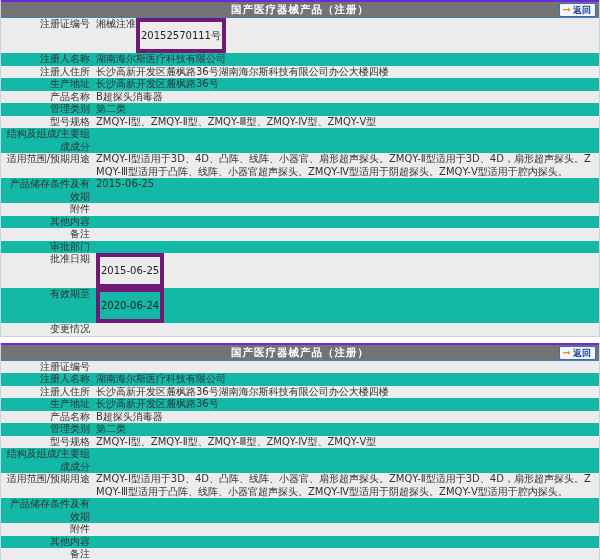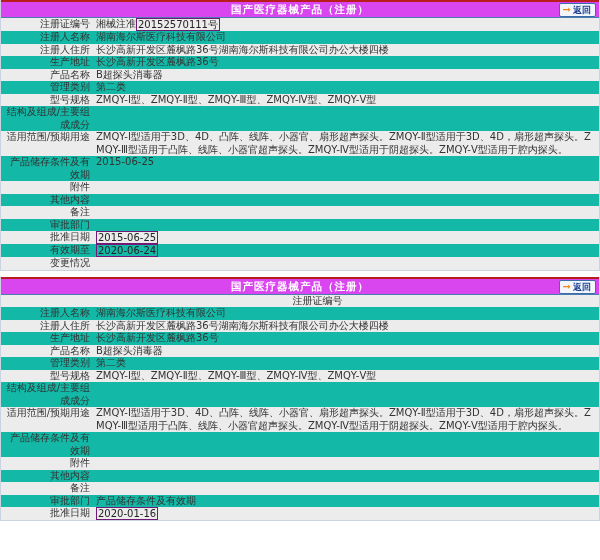--- a/index.html
+++ b/index.html
@@ -15,22 +15,22 @@
     width: 600px;
     box-sizing: border-box;
     border: 1px solid #c9d4e0;
     border-top: none;
     margin-bottom: 6px;
     background: #ffffff;
   }
   .bar {
     position: relative;
     height: 15px;
-    background: #d946ef;
-    border-top: 2px solid #b91c1c;
+    background: #737373;
+    border-top: 2px solid #6d28d9;
     border-bottom: 1px solid #4a7cb0;
     box-sizing: content-box;
   }
   .bar-title {
     display: block;
     text-align: center;
     color: #ffffff;
     font-size: 10.5px;
     font-weight: bold;
     line-height: 15px;
@@ -60,21 +60,21 @@
     font-size: 10px;
     font-weight: bold;
     line-height: 10px;
   }
   .rows { width: 100%; }
   .row {
     display: flex;
     min-height: 12.5px;
     background: #14b8a6;
   }
-  .row.stripe { background: #ececec; justify-content: center; }
+  .row.stripe { background: #ececec; }
   .row-label {
     width: 93px;
     flex: 0 0 93px;
     text-align: right;
     color: #333333;
     font-size: 10px;
     line-height: 12.5px;
     padding-right: 4px;
     box-sizing: border-box;
   }
@@ -82,23 +82,23 @@
     flex: 1;
     color: #333333;
     font-size: 10px;
     line-height: 12.5px;
     padding-left: 2px;
     padding-right: 3px;
     word-break: break-all;
   }
   .boxed {
     display: inline-block;
-    border: 1px solid #701a75;
+    border: 4px solid #701a75;
     line-height: 11px;
-    padding: 0 1px;
+    padding: 8px 1px;
     vertical-align: top;
     color: #222222;
   }
 </style>
 </head>
 <body>
 
 <div id="tables-root">
     <section class="reg-table">
     <header class="bar">

